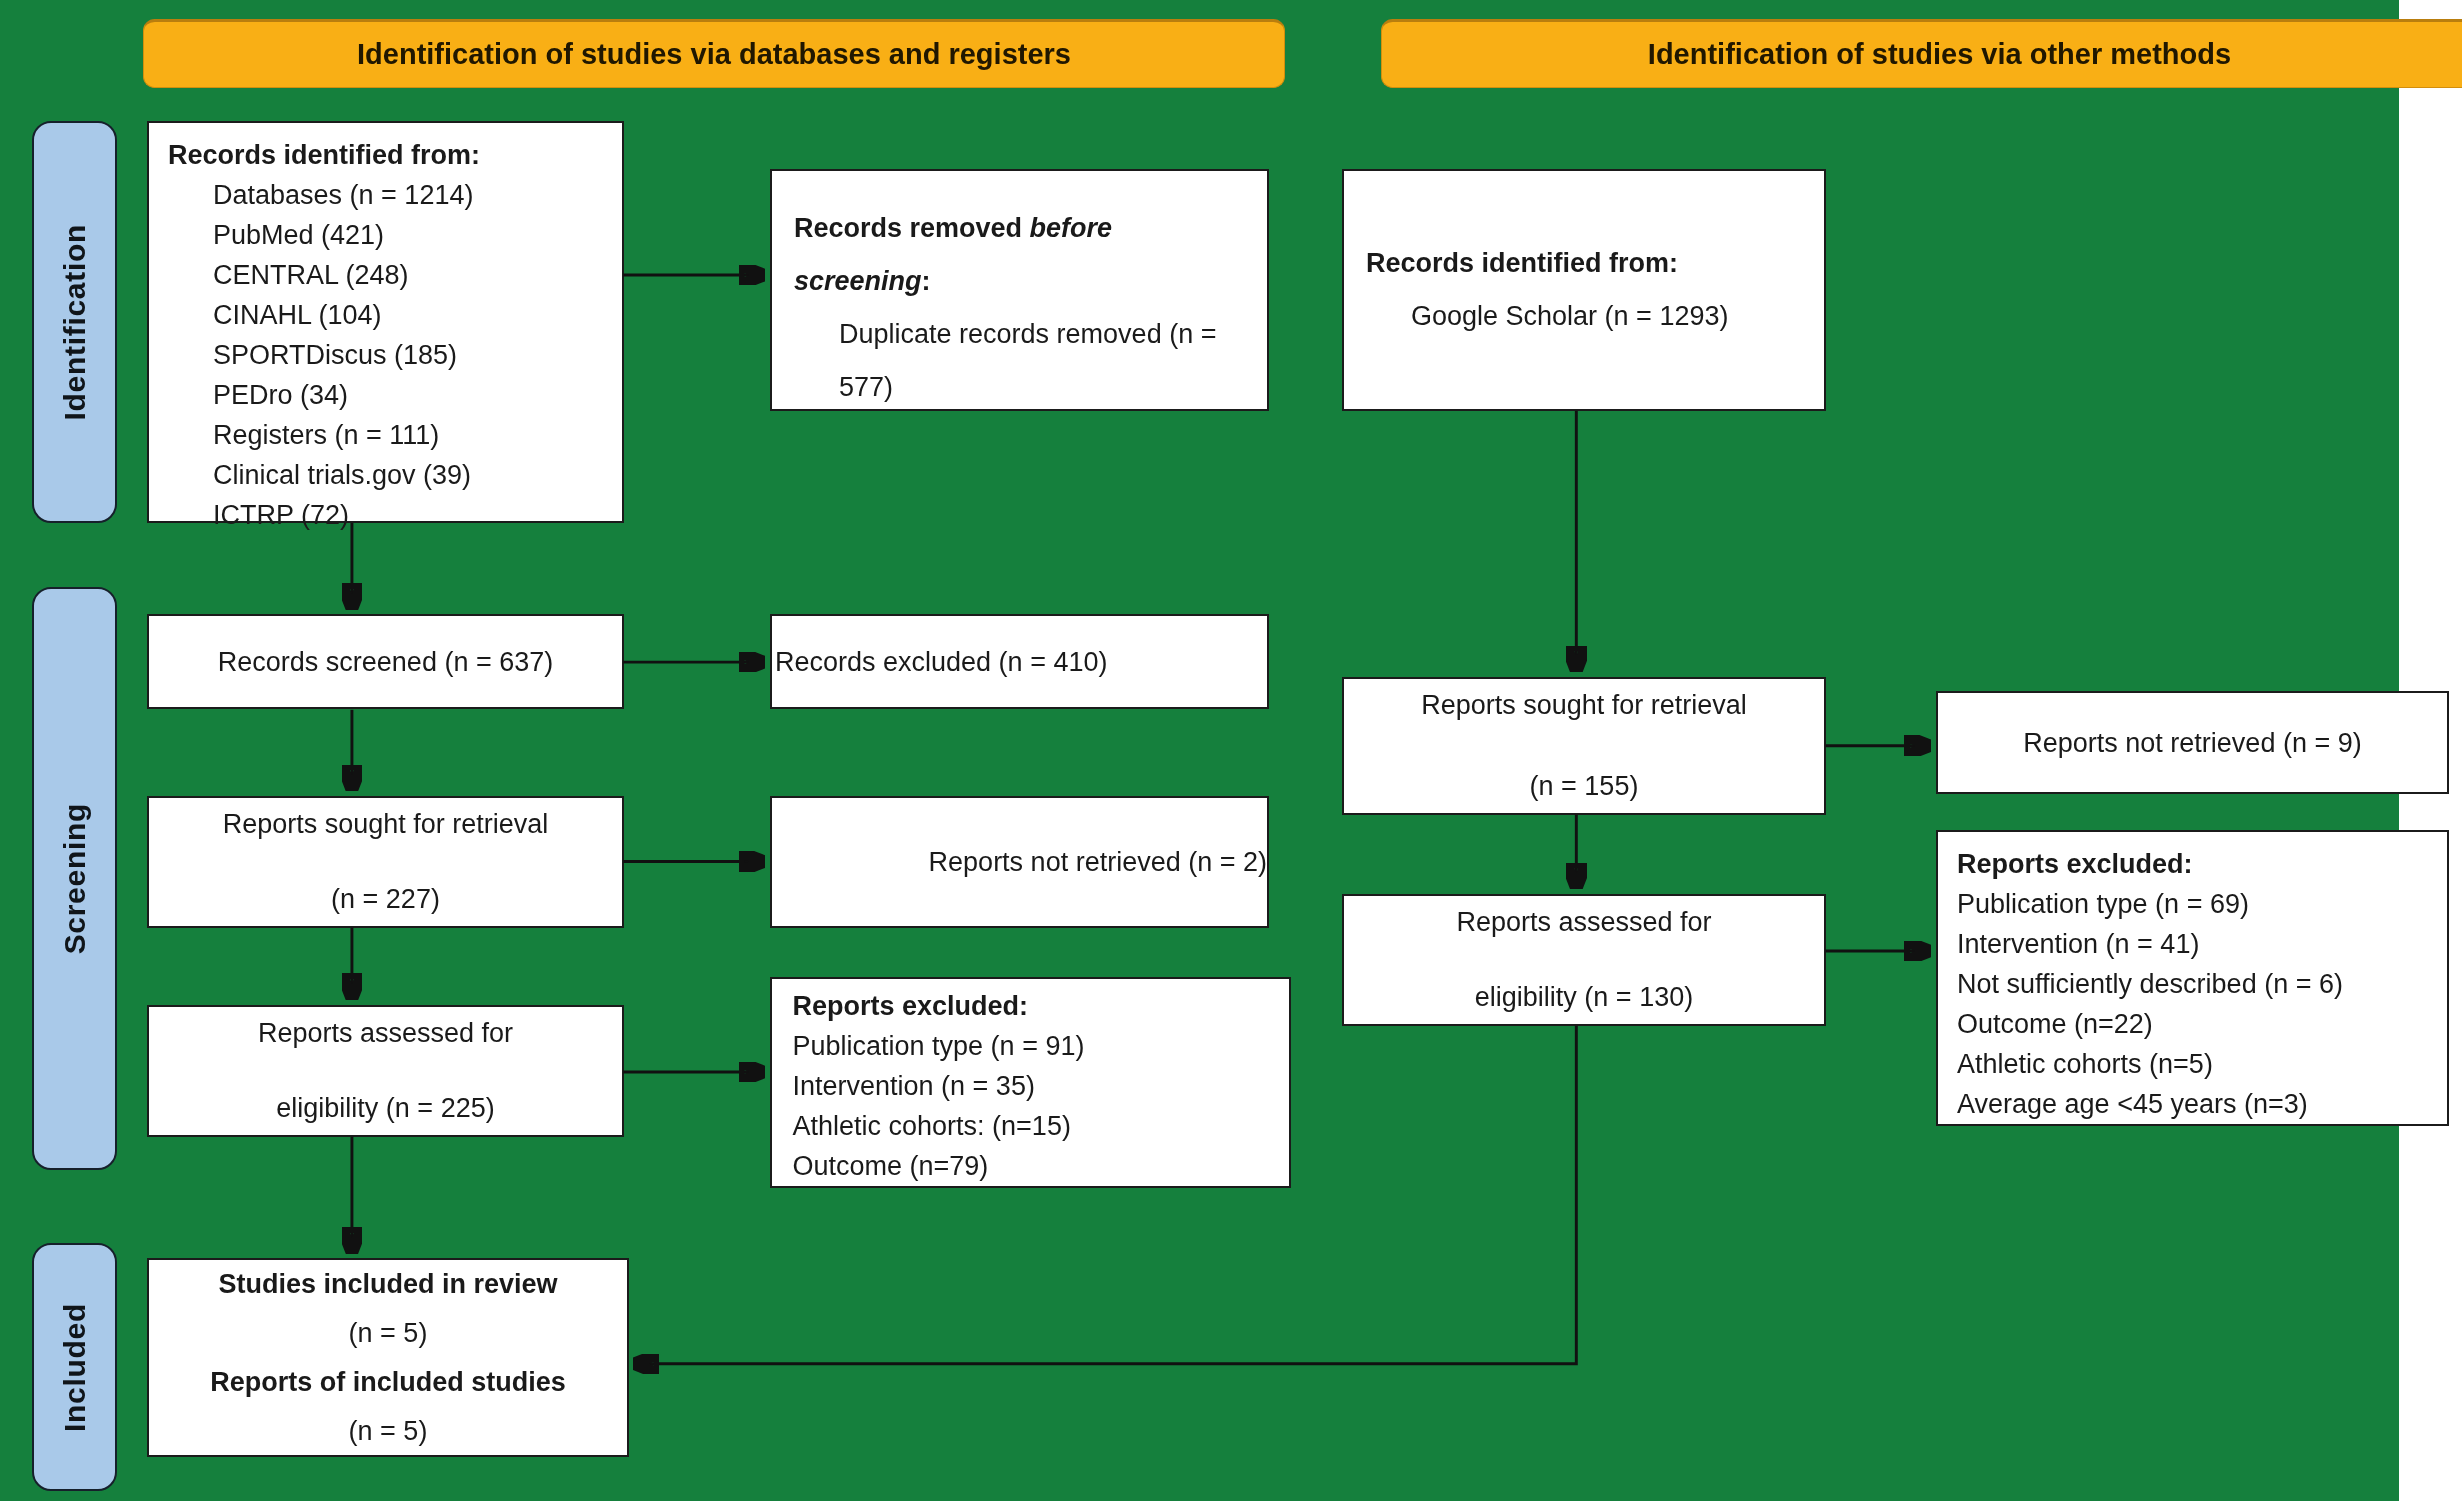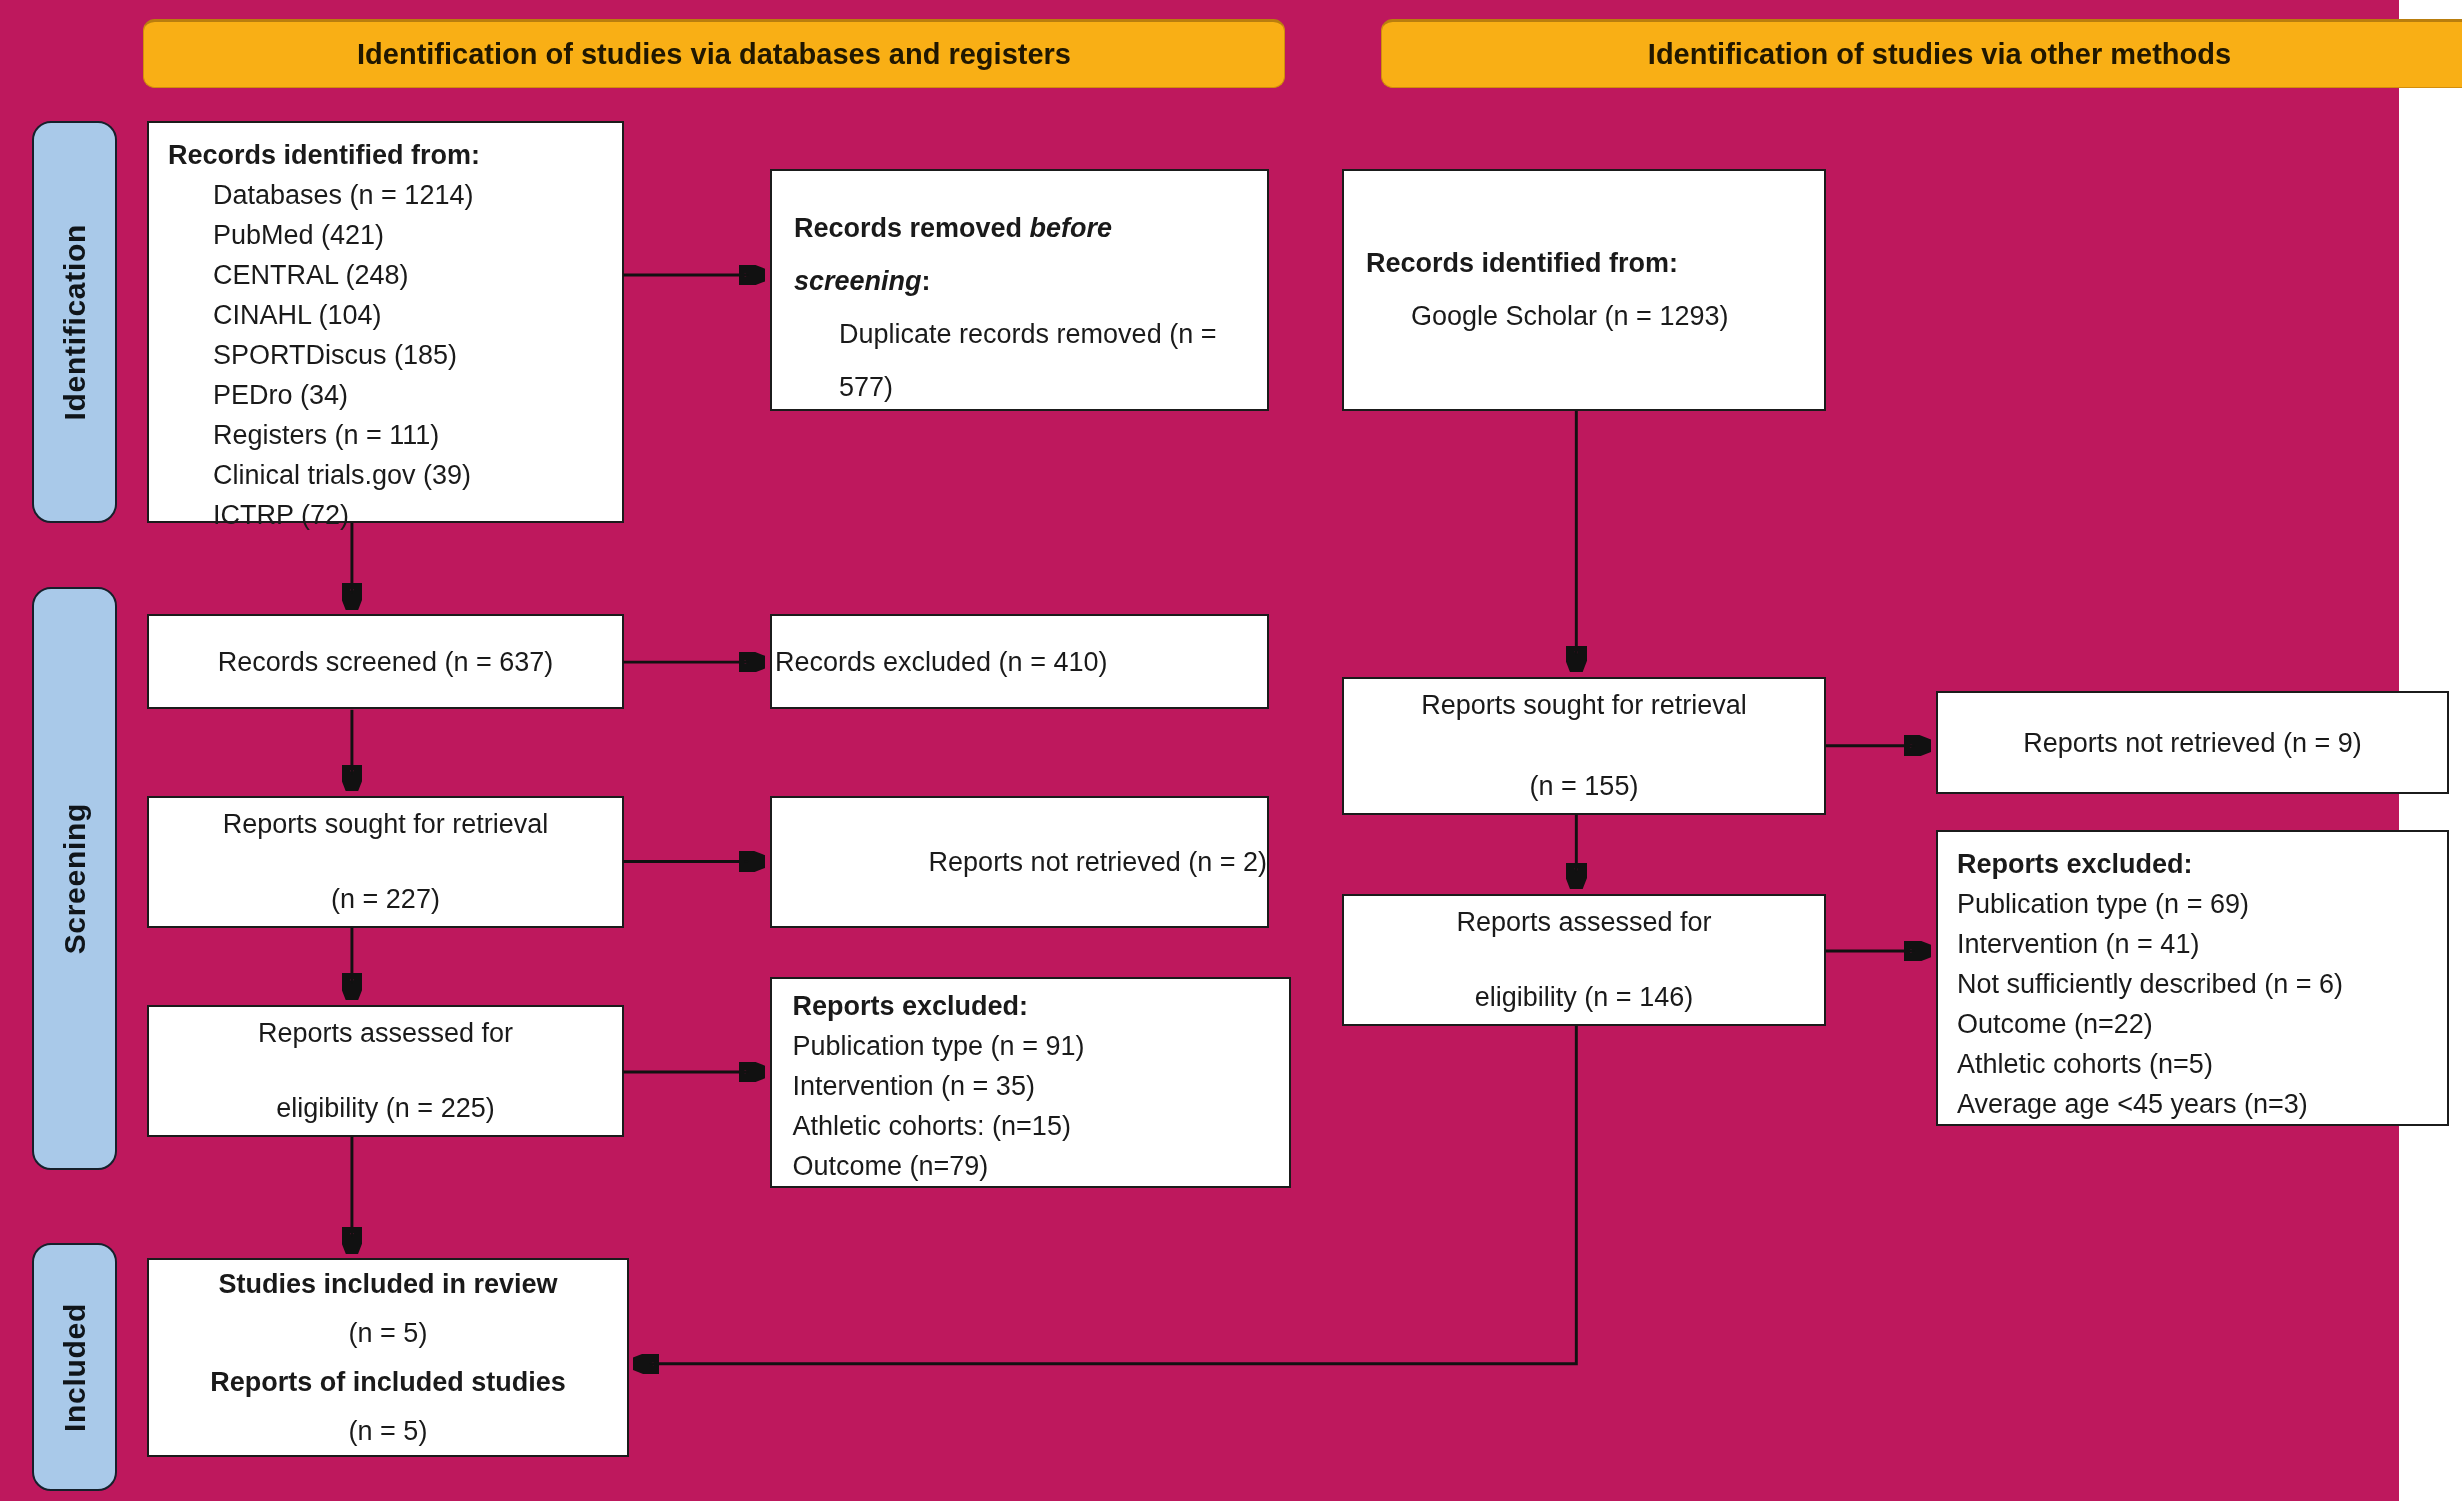--- a/index.html
+++ b/index.html
@@ -1,20 +1,20 @@
 <!DOCTYPE html>
 <html style="font-size:11.7px"><head>
 <meta charset="utf-8">
 <style>
   html,body{margin:0;padding:0;}
   body{
     width:2462px;height:1501px;background:#ffffff;overflow:hidden;
     font-family:"Liberation Sans","DejaVu Sans",sans-serif;color:#1a1a1a;
   }
-  .canvas{position:relative;width:2399px;height:1501px;background:#be185d;}
+  .canvas{position:relative;width:2399px;height:1501px;background:#15803d;}
 
   
   .banner{
     position:absolute;height:65px;border-radius:11.7px;
     background:#F9AF15;border:1.5px solid #D28E0C;border-top:3.7px solid #B97E0E;
     display:flex;align-items:center;justify-content:center;
     font-weight:700;font-size:29px;color:#201700;
   }
   .banner-left{left:143px;top:19px;width:1140px;}
   .banner-right{left:1335px;top:19px;width:1115px;margin-left:46px;}
@@ -154,21 +154,21 @@
     <div>Reports sought for retrieval</div>
     <div>(n = 155)</div>
   </div>
 
   <div class="box box-k center-both">
     <span>Reports not retrieved (n = 9)</span>
   </div>
 
   <div class="box box-l center-col">
     <div>Reports assessed for</div>
-    <div>eligibility (n = 146)</div>
+    <div>eligibility (n = 130)</div>
   </div>
 
   <div class="box box-m">
     <div class="title">Reports excluded:</div>
     <div>
         <div>Publication type (n = 69)</div>
         <div>Intervention (n = 41)</div>
         <div>Not sufficiently described (n = 6)</div>
         <div>Outcome (n=22)</div>
         <div>Athletic cohorts (n=5)</div>

